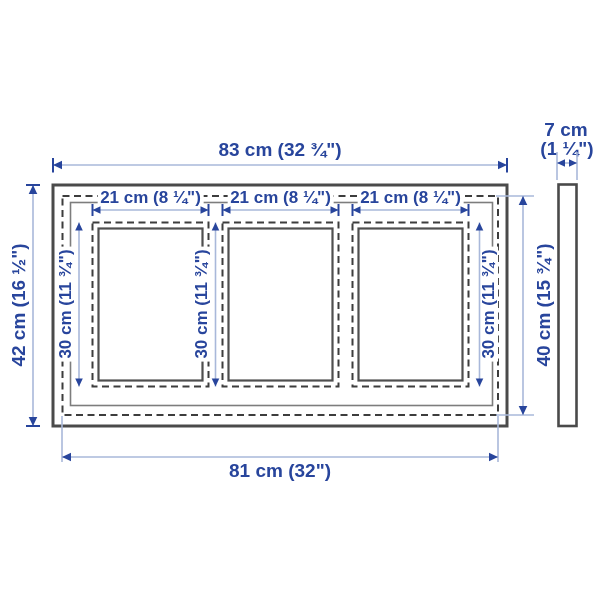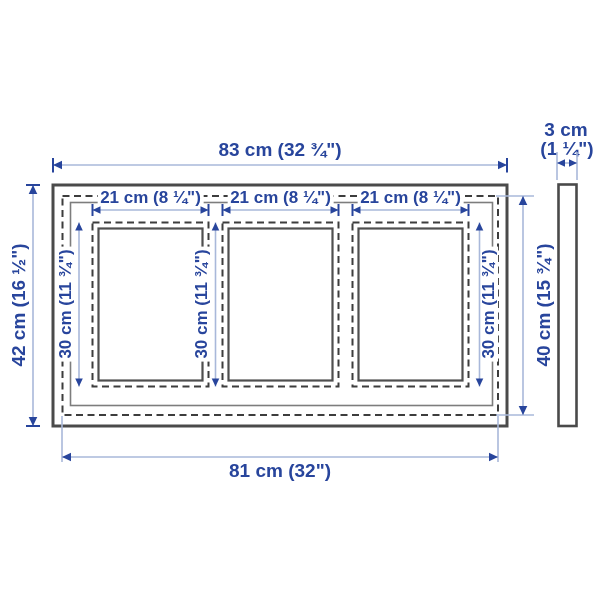--- a/index.html
+++ b/index.html
@@ -45,21 +45,21 @@
     </g>
 
     <rect x="558.5" y="184.5" width="18" height="241.5" fill="#ffffff" stroke="#4a4a4a" stroke-width="2.6"></rect>
   </svg>
 
   <div class="labels layer">
     <div class="lbl" style="left:280px;top:150px">83 cm (32 ¾")</div>
     <div class="lbl rot" style="left:19px;top:305px">42 cm (16 ½")</div>
     <div class="lbl" style="left:280px;top:471px">81 cm (32")</div>
     <div class="lbl rot" style="left:544px;top:305px">40 cm (15 ¾")</div>
-    <div class="lbl" style="left:566px;top:130px">3 cm</div>
+    <div class="lbl" style="left:566px;top:130px">7 cm</div>
     <div class="lbl" style="left:567px;top:149px">(1 ¼")</div>
 
     <div class="lbl small" style="left:150.5px;top:198px">21 cm (8 ¼")</div>
     <div class="lbl small" style="left:280.5px;top:198px">21 cm (8 ¼")</div>
     <div class="lbl small" style="left:410.5px;top:198px">21 cm (8 ¼")</div>
 
     <div class="lbl small rot" style="left:66px;top:304px">30 cm (11 ¾")</div>
     <div class="lbl small rot" style="left:202px;top:304px">30 cm (11 ¾")</div>
     <div class="lbl small rot" style="left:489px;top:304px">30 cm (11 ¾")</div>
   </div>

